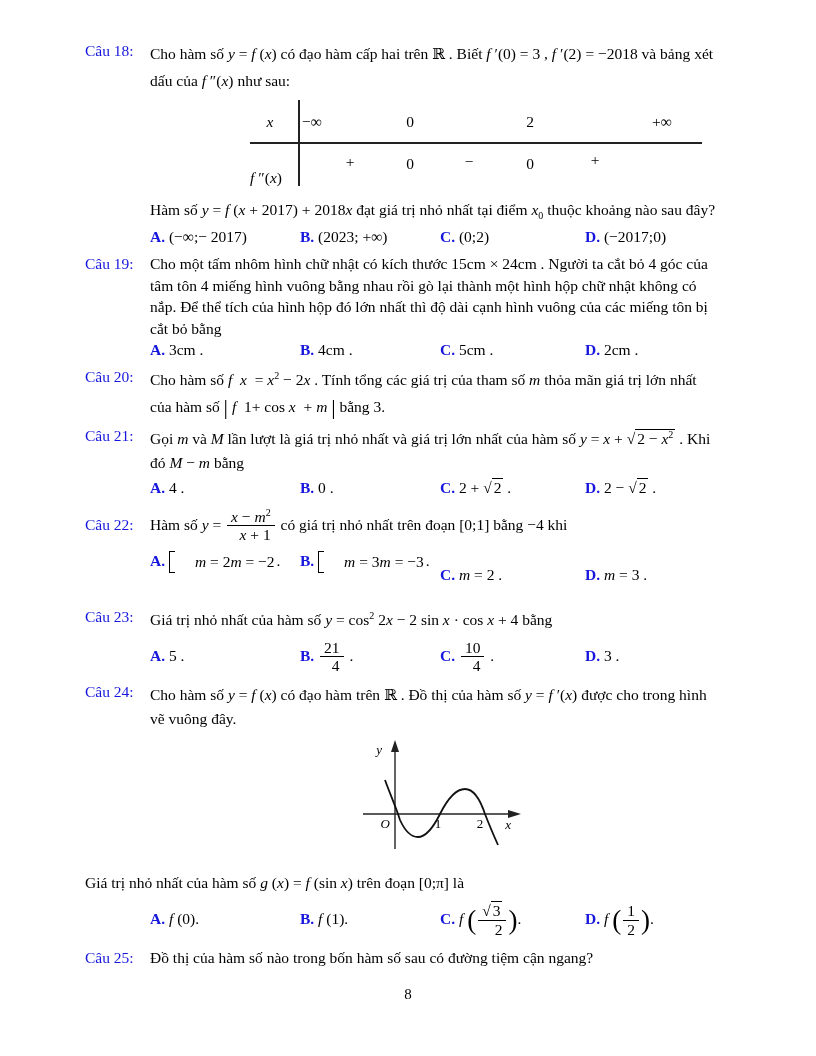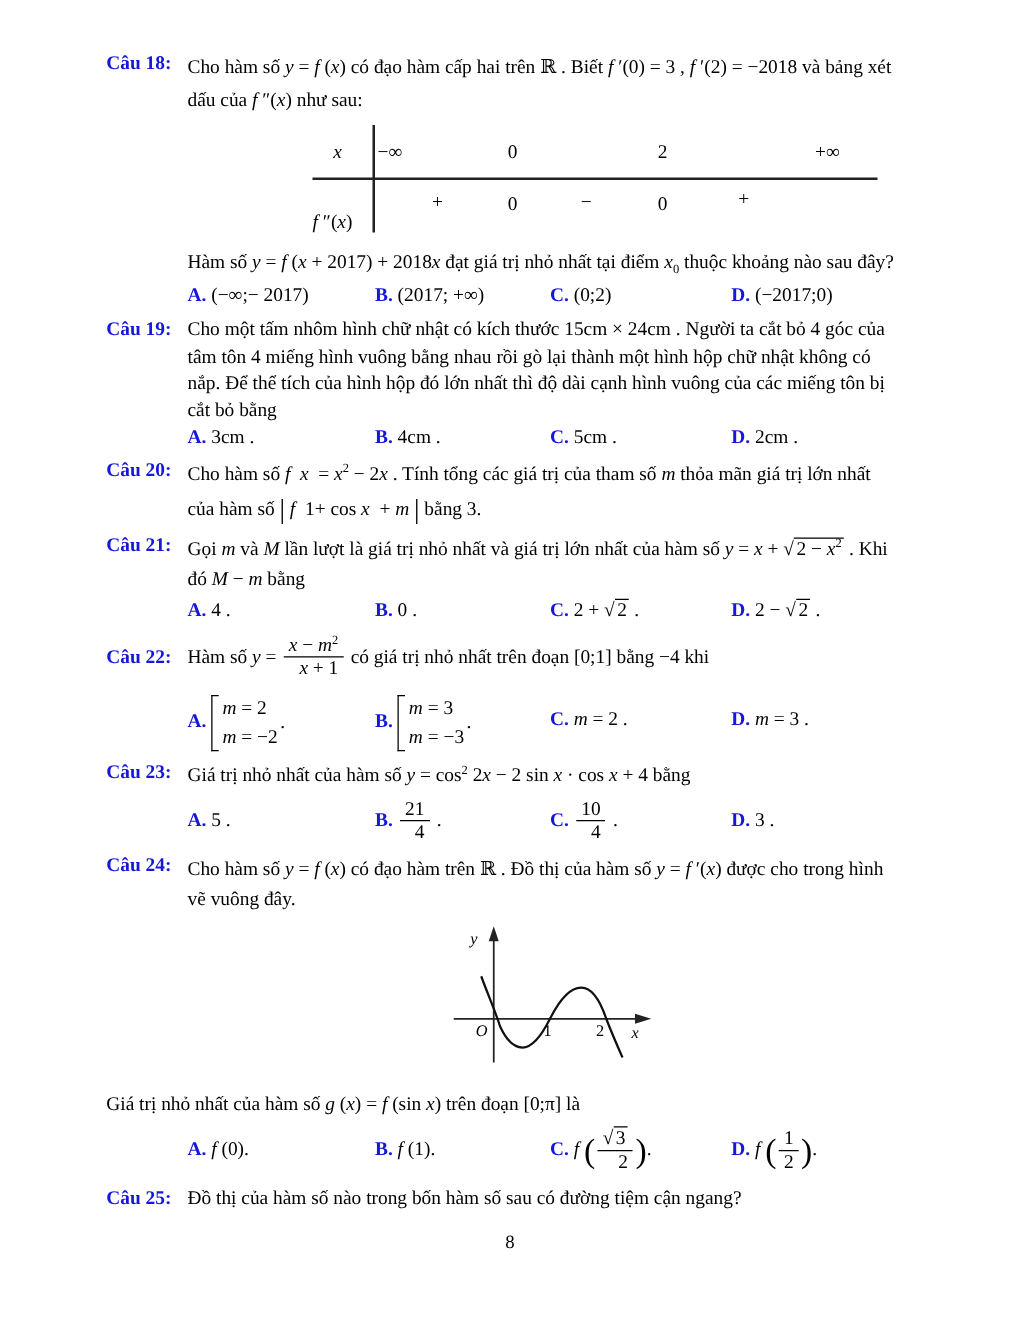--- a/index.html
+++ b/index.html
@@ -3,35 +3,35 @@
 <meta charset="utf-8">
 <style>
   :root{ --accent:#1616dd; --ink:#000; }
   *{box-sizing:border-box}
   html,body{margin:0;padding:0}
   body{width:816px;height:1056px;background:#fff;color:var(--ink);
        font-family:"Liberation Serif","DejaVu Serif",serif;font-size:15.5px;
        position:relative;overflow:hidden}
   .page{position:absolute;inset:0;padding:40px 44px 0 85px}
   .q{display:flex;margin-bottom:5px}
-  .qlabel{width:65px;flex-shrink:0;font-weight:bold;color:var(--accent);line-height:22px}
+  .qlabel{width:65px;flex-shrink:0;font-weight:normal;color:var(--accent);line-height:22px}
   .qbody{flex:1}
   .ln{line-height:21.5px}
   .lnm{line-height:27px}
-  .opts{display:flex;margin-top:3px;line-height:22px;align-items:flex-end}
+  .opts{display:flex;margin-top:3px;line-height:22px;align-items:flex-start}
   .o1{width:150px}.o2{width:140px}.o3{width:145px}.o4{flex:1}
   .L{color:var(--accent);font-weight:bold}
   sup{font-size:10px;line-height:0}
   sub{font-size:10px;line-height:0}
   .frac{display:inline-block;vertical-align:middle;text-align:right;line-height:1.15;margin:0 2px}
   .frac .num{display:block;border-bottom:1.2px solid #000;padding:0 4px}
   .frac .den{display:block;padding:0 4px}
   .sq{white-space:nowrap}
   .rad{border-top:1.2px solid #000;padding:0 2px}
-  .cases{display:inline-flex;flex-direction:column;position:relative;padding-left:9px;
+  .cases{display:inline-flex;flex-direction:row;position:relative;padding-left:26px;
          vertical-align:middle;text-align:left;line-height:1.5;margin-right:2px}
   .cases::before{content:"";position:absolute;left:0;top:1px;bottom:1px;width:5px;
          border:1.5px solid #000;border-right:none}
   .tallbar{font-size:22px;vertical-align:-2px;font-weight:400}
   .bigp{font-size:27px;font-weight:400;vertical-align:middle;line-height:0}
   
   .sign-table{position:relative;width:462px;height:86px;margin:6px 0 10px 90px}
   .st-vline{position:absolute;left:58px;top:0;bottom:0;width:1.8px;background:#222}
   .st-hline{position:absolute;left:10px;right:0;top:42px;height:1.8px;background:#222}
   .st-cell{position:absolute;width:48px;text-align:center;line-height:20px}
@@ -64,21 +64,21 @@
         <span class="st-cell" style="left:86px;top:52px">+</span>
         <span class="st-cell" style="left:146px;top:54px">0</span>
         <span class="st-cell" style="left:205px;top:52px">−</span>
         <span class="st-cell" style="left:266px;top:54px">0</span>
         <span class="st-cell" style="left:331px;top:50px">+</span>
       </div>
 
       <div class="ln lnm">Hàm số <i>y</i> = <i>f</i> (<i>x</i> + 2017) + 2018<i>x</i> đạt giá trị nhỏ nhất tại điểm <i>x</i><sub>0</sub> thuộc khoảng nào sau đây?</div>
       <div class="opts">
         <span class="o1"><span class="L">A.</span> <span>(−∞;− 2017)</span></span>
-        <span class="o2"><span class="L">B.</span> <span>(2017; +∞)</span></span>
+        <span class="o2"><span class="L">B.</span> <span>(2023; +∞)</span></span>
         <span class="o3"><span class="L">C.</span> <span>(0;2)</span></span>
         <span class="o4"><span class="L">D.</span> <span>(−2017;0)</span></span>
       </div>
     </div>
   </div>
 
   <div class="q">
     <div class="qlabel">Câu 19:</div>
     <div class="qbody">
       <div class="ln">Cho một tấm nhôm hình chữ nhật có kích thước 15cm × 24cm . Người ta cắt bỏ 4 góc của</div>

